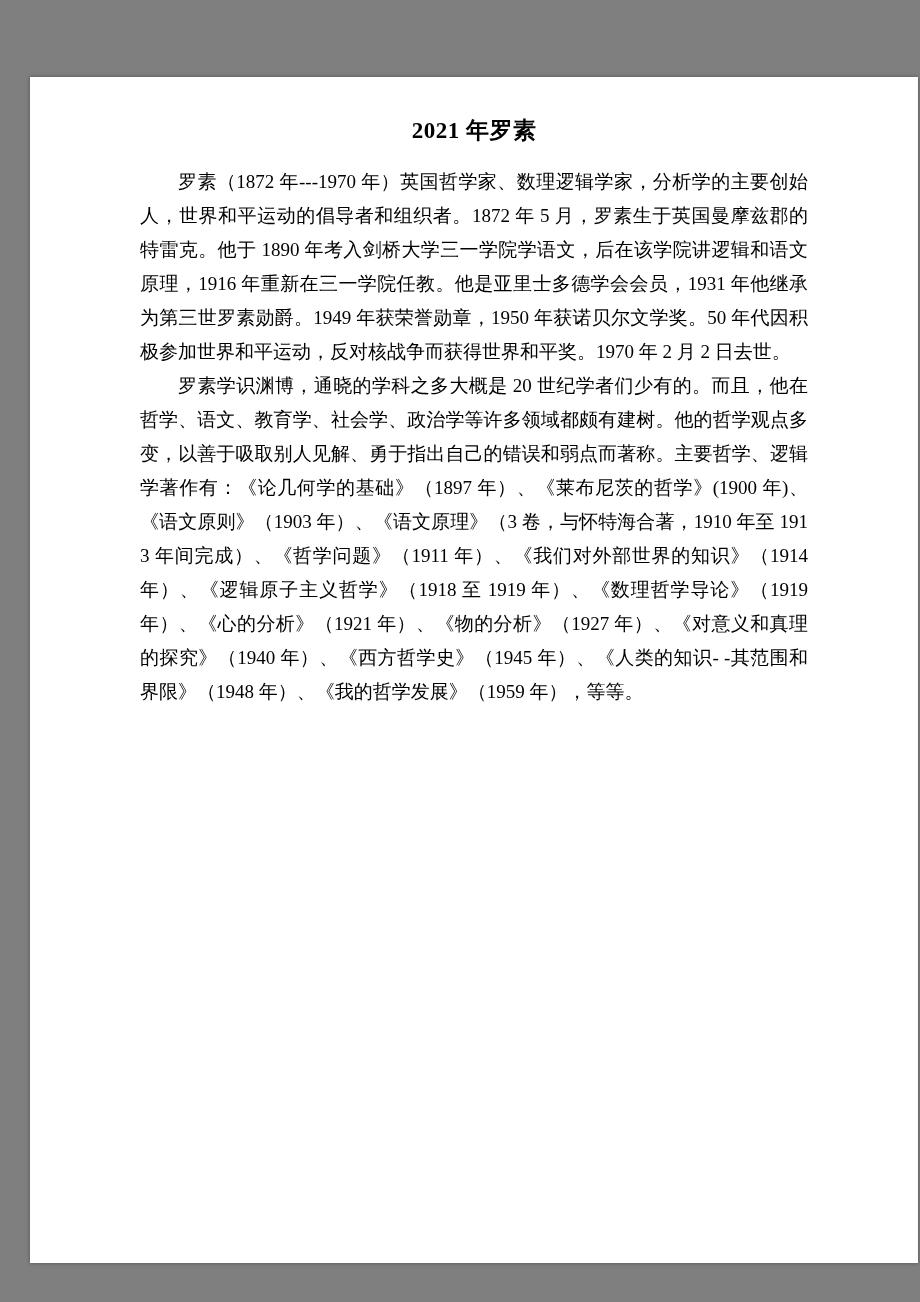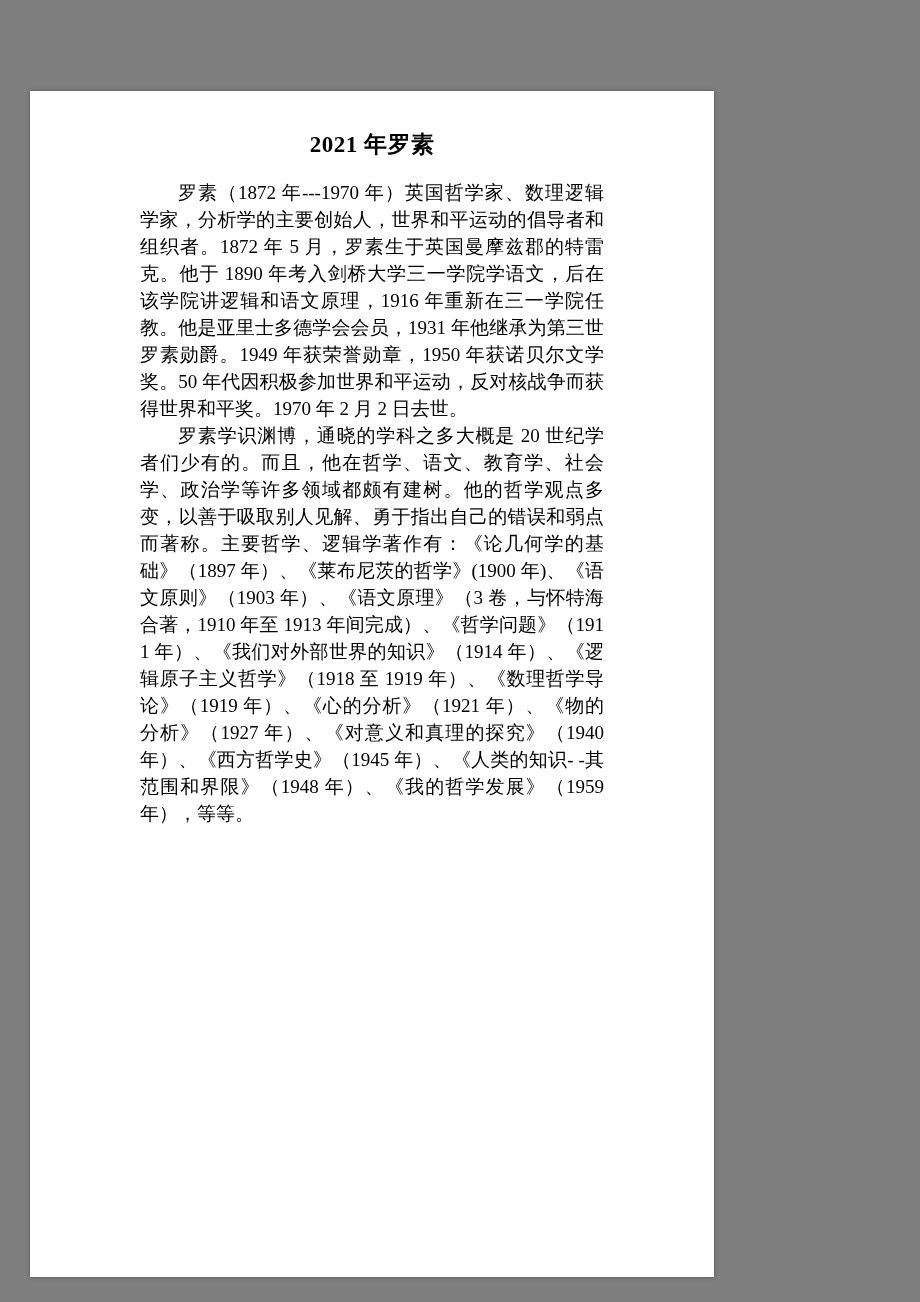--- a/index.html
+++ b/index.html
@@ -12,38 +12,38 @@
     width: 920px;
     height: 1302px;
     background: var(--canvas);
     overflow: hidden;
     font-family: "Liberation Serif", "DejaVu Serif", serif;
     color: var(--text);
   }
   .doc-page {
     position: absolute;
     left: 30px;
-    top: 91px;
-    width: 684px;
+    top: 77px;
+    width: 888px;
     height: 1186px;
     background: var(--page);
     padding: 30px 110px 60px 110px;
     box-shadow: 0 0 4px rgba(0,0,0,0.35);
   }
   .doc-title {
     text-align: center;
     font-size: 23px;
     font-weight: bold;
     line-height: 47px;
     margin-bottom: 11px;
     letter-spacing: 0.5px;
   }
   .doc-para {
     font-size: 19px;
-    line-height: 27px;
+    line-height: 34px;
     text-align: justify;
     text-justify: inter-ideograph;
     text-indent: 2em;
     word-break: break-all;
   }
 </style>
 </head>
 <body>
 
 <div class="doc-canvas">

